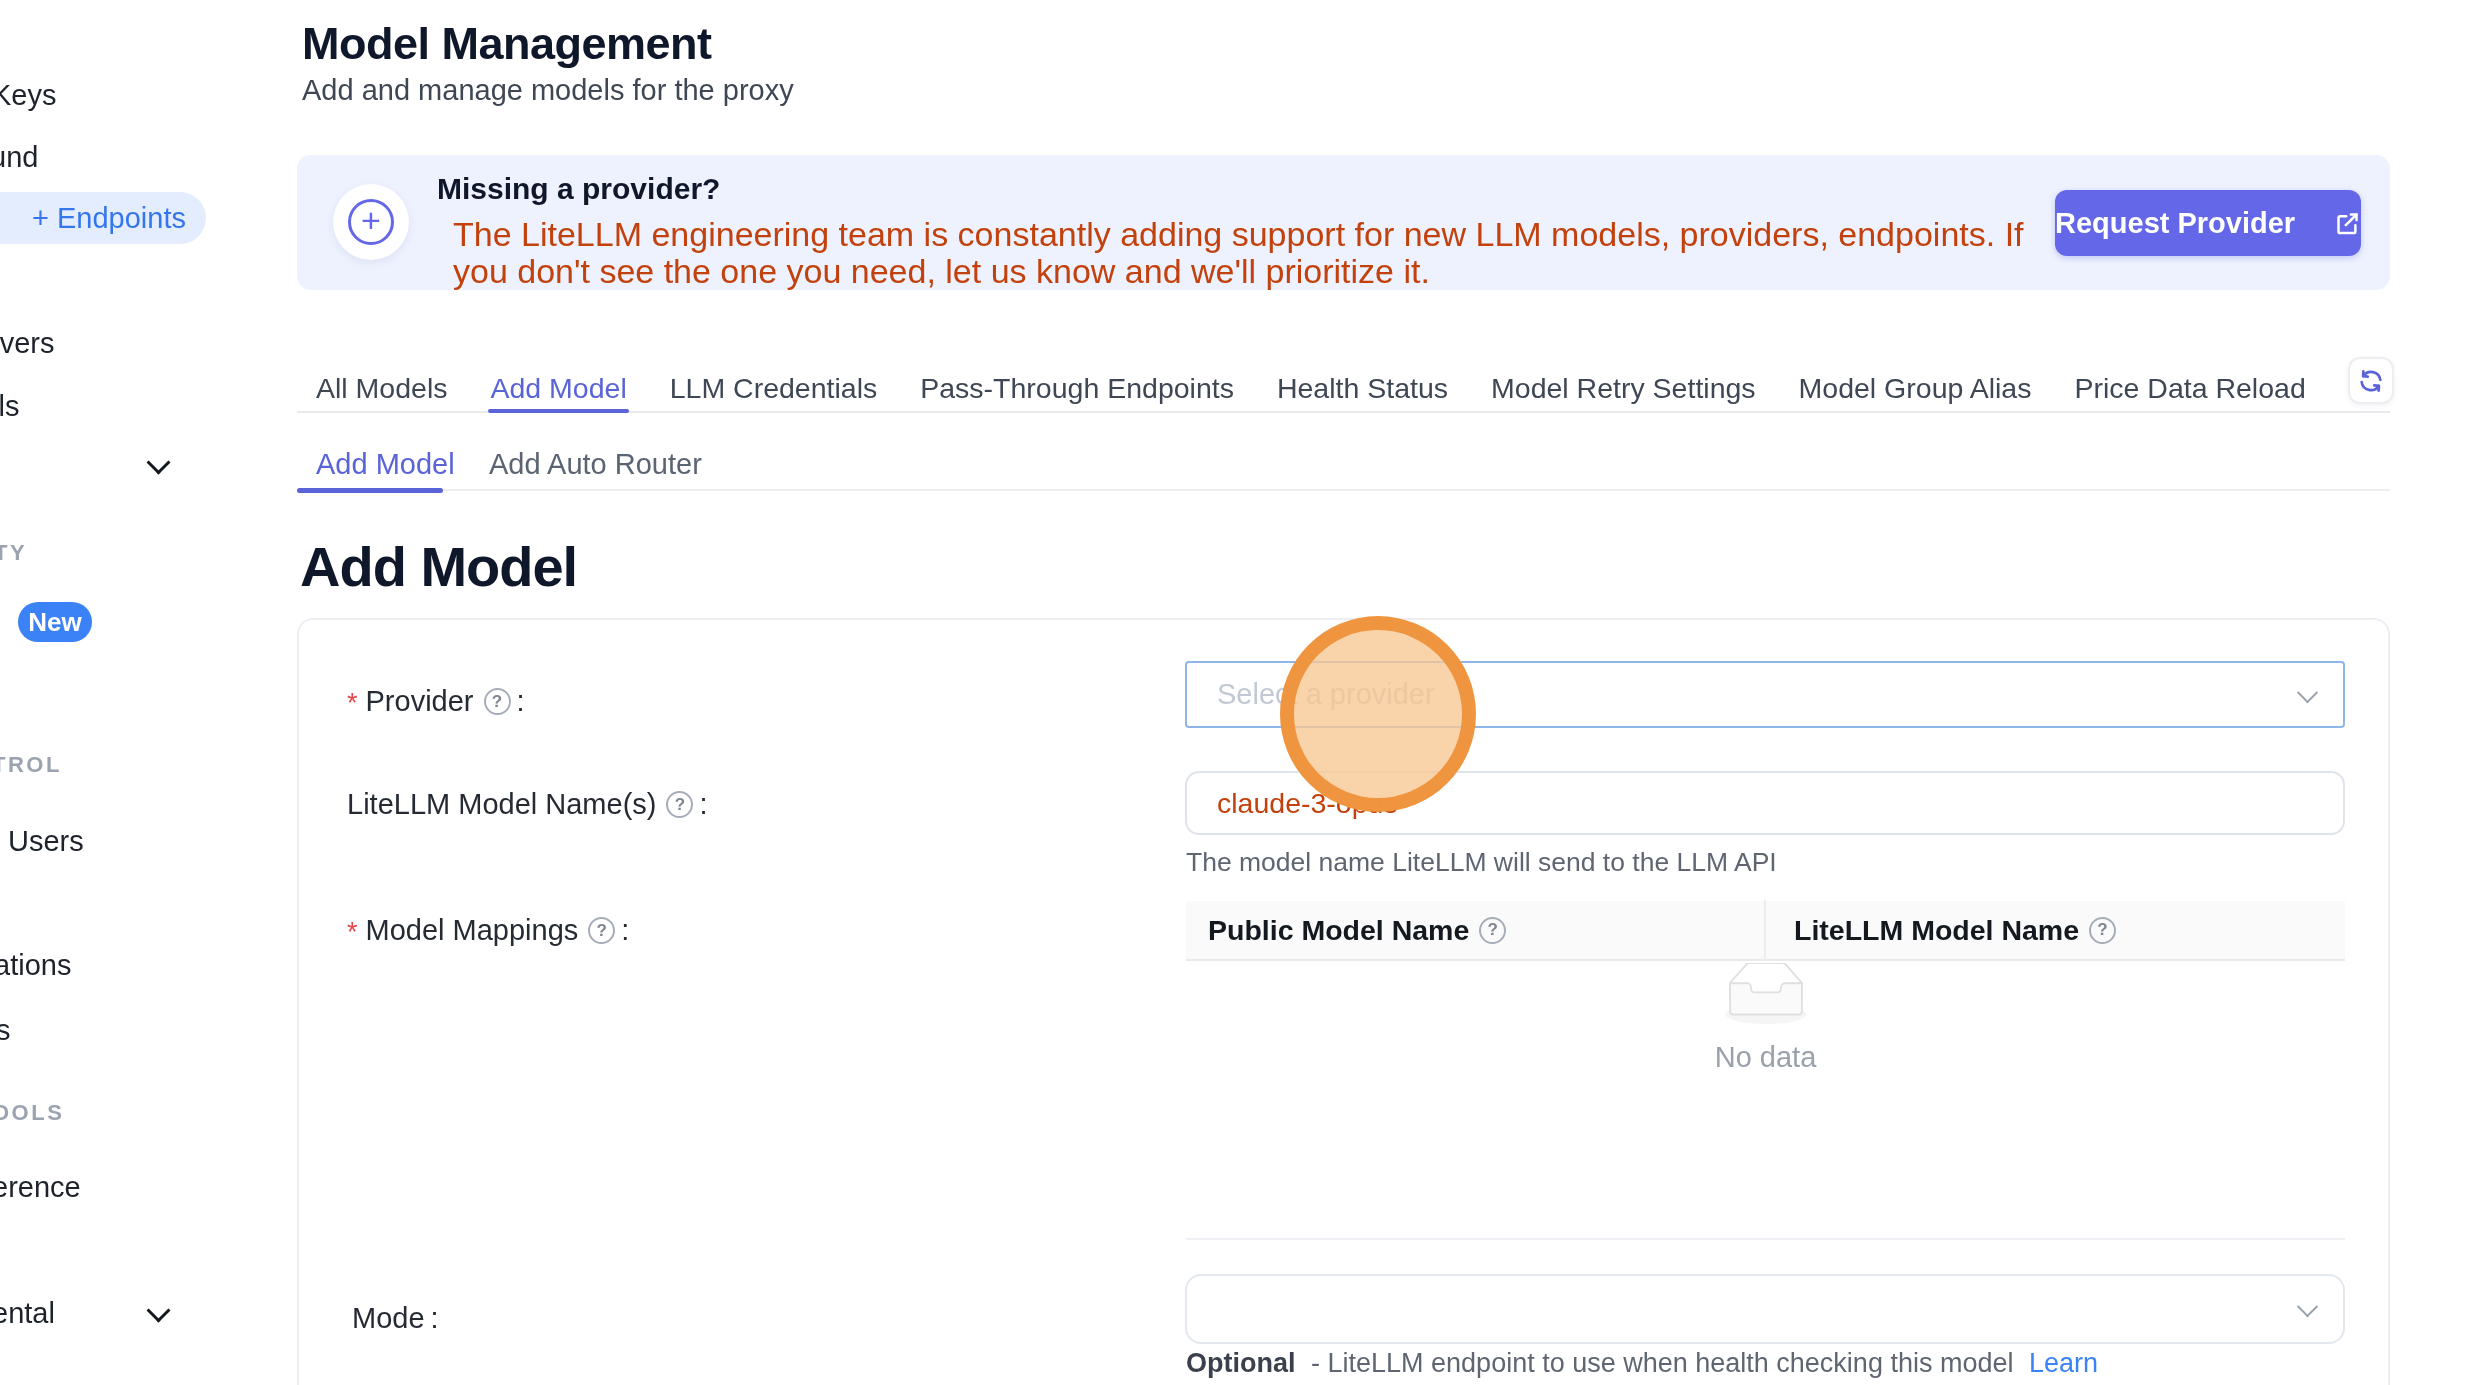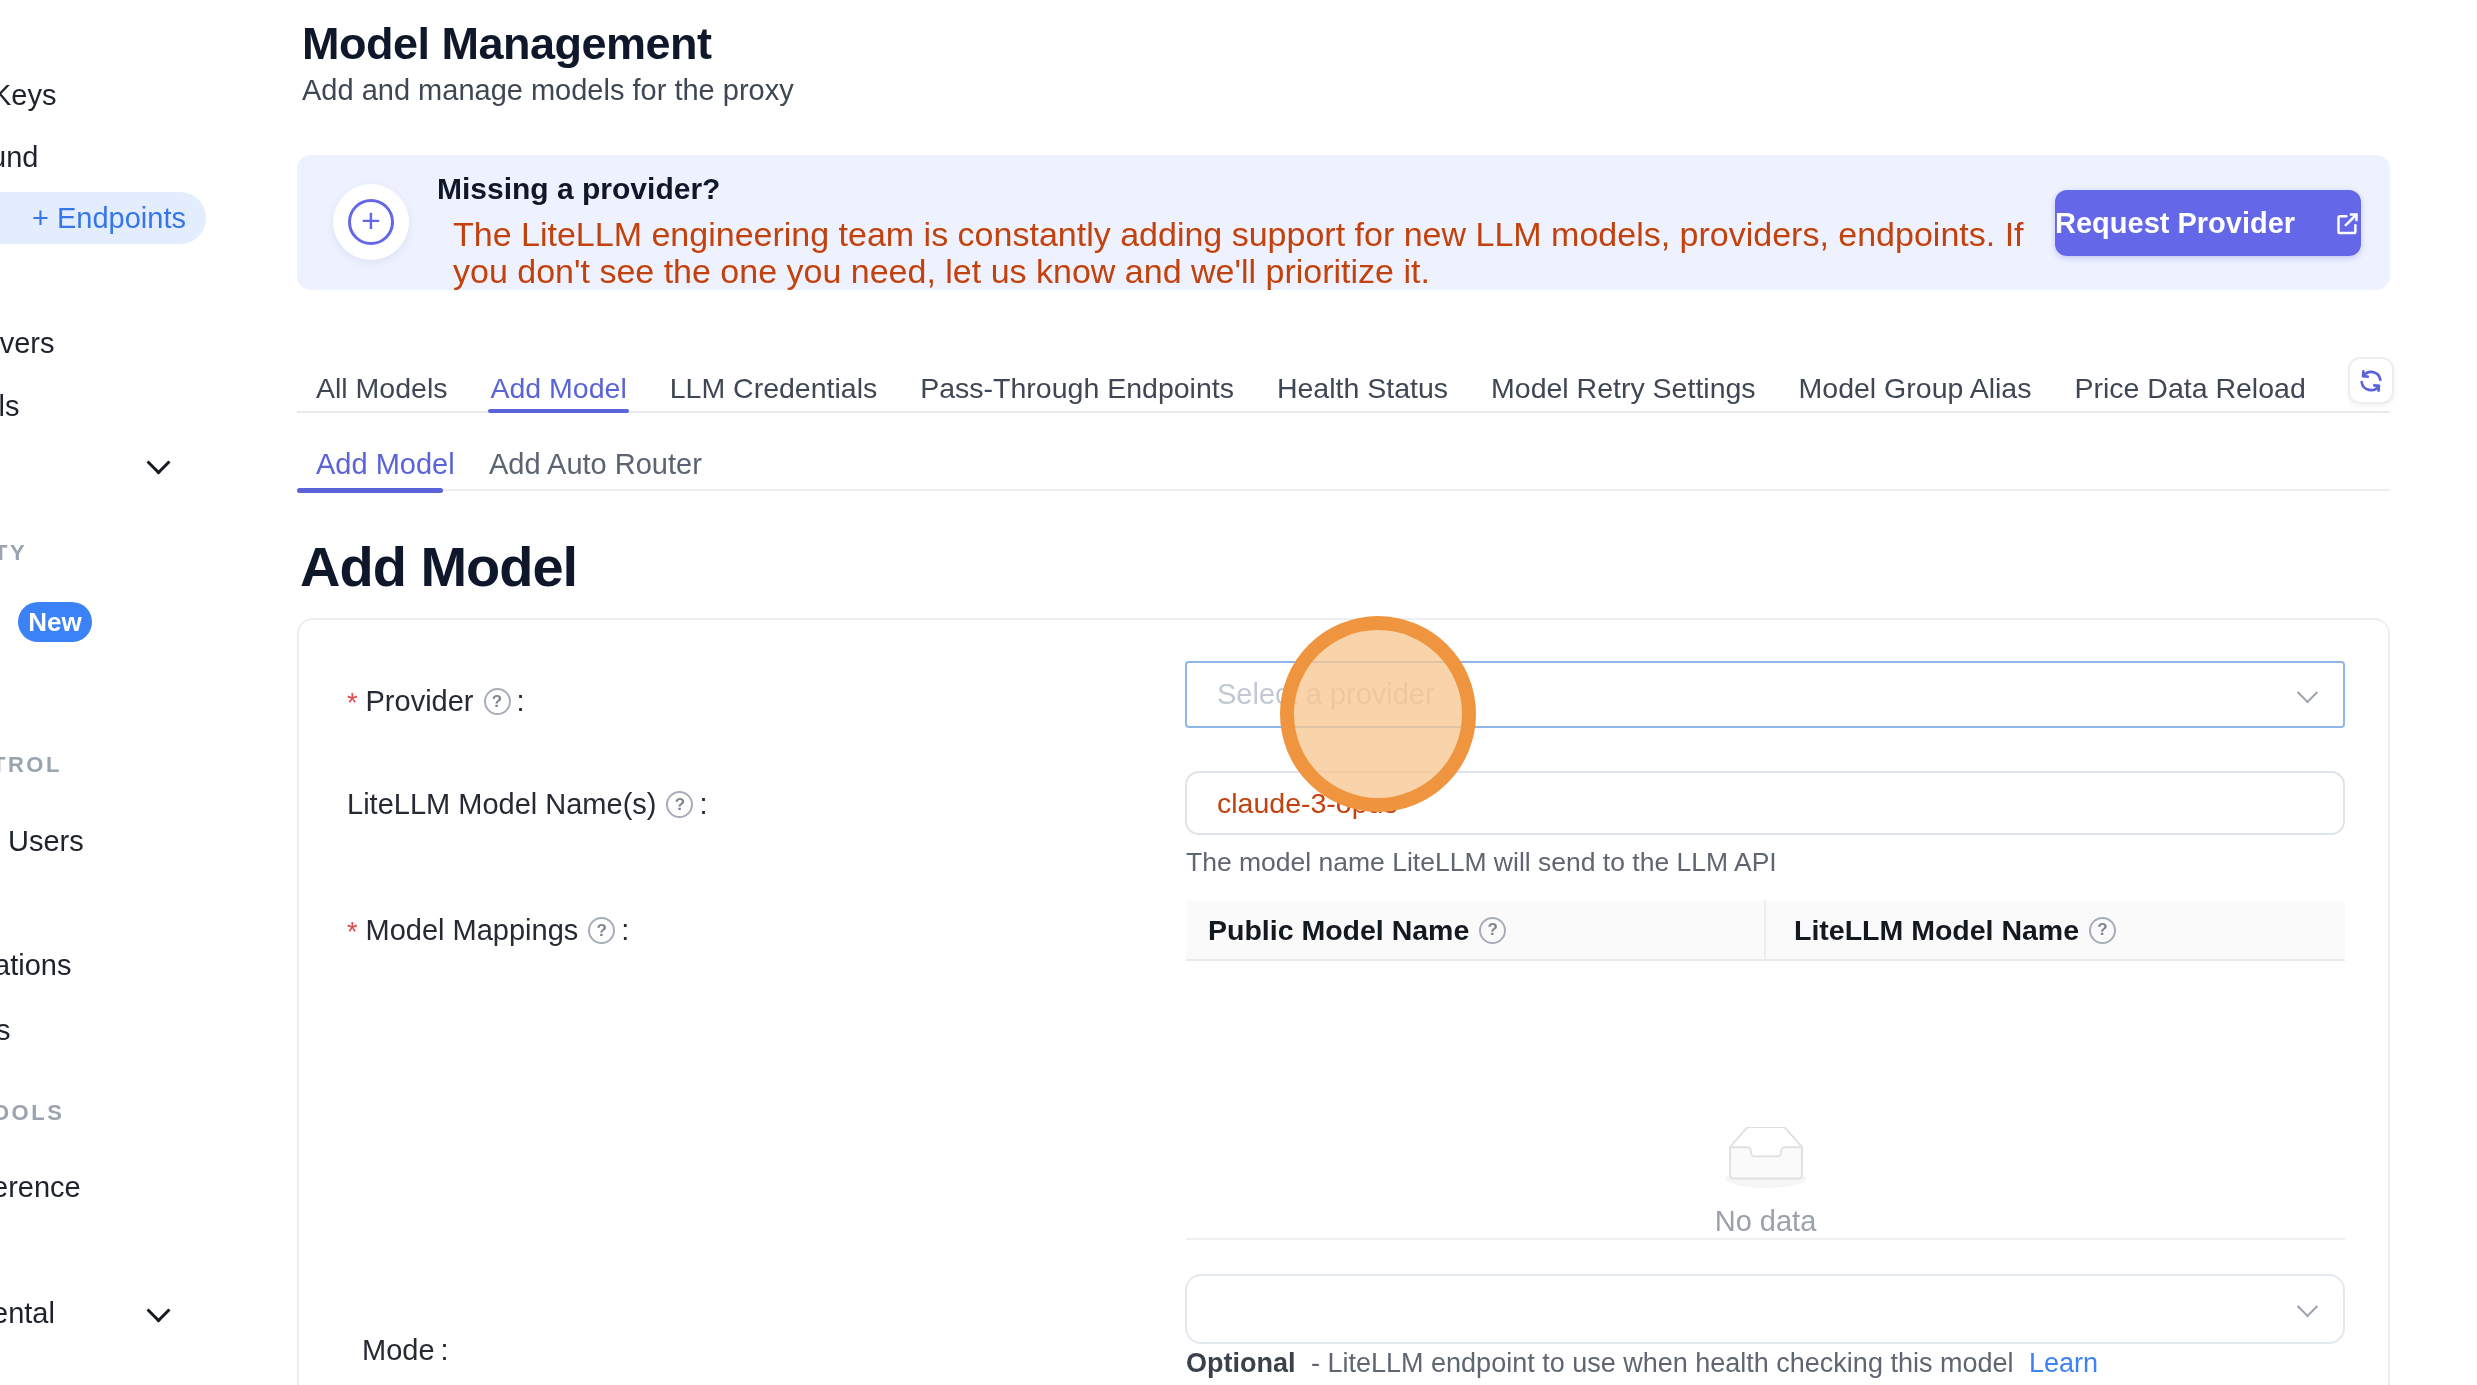--- a/index.html
+++ b/index.html
@@ -55,21 +55,21 @@
   #provider-select { top:661px; height:67px; border:2px solid var(--select-focus-border); border-radius:4px; cursor:pointer; }
   #provider-select .placeholder { font-size:29px; color:#c2c9d4; }
   #model-input { top:771px; height:64px; border:2px solid #dfe4eb; border-radius:14px; font-size:28.5px; color:#c2410c; font-family:inherit; outline:none; }
   .helper-text { position:absolute; left:1186px; font-size:26.5px; color:#5f6672; white-space:nowrap; }
   #mode-select { top:1274px; height:70px; border:2px solid #e3e8ee; border-radius:16px; cursor:pointer; }
 
   
   .map-header { position:absolute; left:1186px; top:901px; width:1159px; height:60px; background:var(--table-header-bg); border-bottom:2px solid #e8eaee; display:flex; align-items:center; font-size:28.5px; font-weight:700; color:#14181f; }
   .map-col1 { width:578px; padding-left:22px; display:flex; align-items:center; }
   .map-col2 { flex:1; padding-left:28px; display:flex; align-items:center; border-left:2px solid #ebedf1; height:60px; }
-  .empty-zone { position:absolute; left:1186px; top:963px; width:1159px; height:277px; border-bottom:2px solid #eef0f3; display:flex; flex-direction:column; align-items:center; justify-content:flex-end; gap:14px; }
+  .empty-zone { position:absolute; left:1186px; top:963px; width:1159px; height:277px; border-bottom:2px solid #eef0f3; display:flex; flex-direction:column; align-items:center; justify-content:flex-start; gap:14px; }
   .no-data { font-size:29px; color:#9aa1ab; }
 
   
   .mode-helper { position:absolute; left:1186px; top:1348px; font-size:27px; white-space:nowrap;text-align:right; }
   .mode-helper .bold { font-weight:700; color:#3a414c; }
   .mode-helper .rest { color:#5f6672; }
   .mode-helper .link { color:var(--link-blue); font-weight:500; cursor:pointer; margin-left:8px; }
 
   
   .click-circle { position:absolute; left:1280px; top:616px; width:196px; height:196px; border-radius:50%; border:14px solid rgba(239,145,57,.95); background:var(--click-fill); z-index:6; pointer-events:none; }
@@ -189,21 +189,21 @@
     <svg width="100" height="64" viewBox="0 0 64 41">
       <g fill="none">
         <ellipse fill="#f5f5f5" cx="32" cy="33" rx="26" ry="6"></ellipse>
         <path d="M55 12.76L44.854 1.258C44.367.474 43.656 0 42.907 0H21.093c-.749 0-1.46.474-1.947 1.257L9 12.761V22h46v-9.24z" fill="#ffffff" stroke="#e0e0e0" stroke-width="1.2"></path>
         <path d="M41.613 15.931c0-1.605.994-2.93 2.227-2.931H55v18.137A2.062 2.062 0 0 1 52.933 33H11.067A2.062 2.062 0 0 1 9 31.137V13h11.16c1.233 0 2.227 1.323 2.227 2.928v.022c0 1.605 1.005 2.901 2.237 2.901h14.752c1.232 0 2.237-1.308 2.237-2.913v-.007z" fill="#fafafa" stroke="#e0e0e0" stroke-width="1.2"></path>
       </g>
     </svg>
     <div class="no-data">No data</div>
   </div>
 
-  <div class="form-label" style="left:362px; top:1302px;margin-top:32px;">
+  <div class="form-label" style="left:352px; top:1302px;">
     <span>Mode</span>
     <span class="colon">:</span>
   </div>
   <div class="ctl" id="mode-select">
     <span class="select-chevron"></span>
   </div>
   <div class="mode-helper">
     <span class="bold">Optional</span>
     <span class="rest" style="margin-left:8px;">- LiteLLM endpoint to use when health checking this model</span>
     <span class="link">Learn</span>

